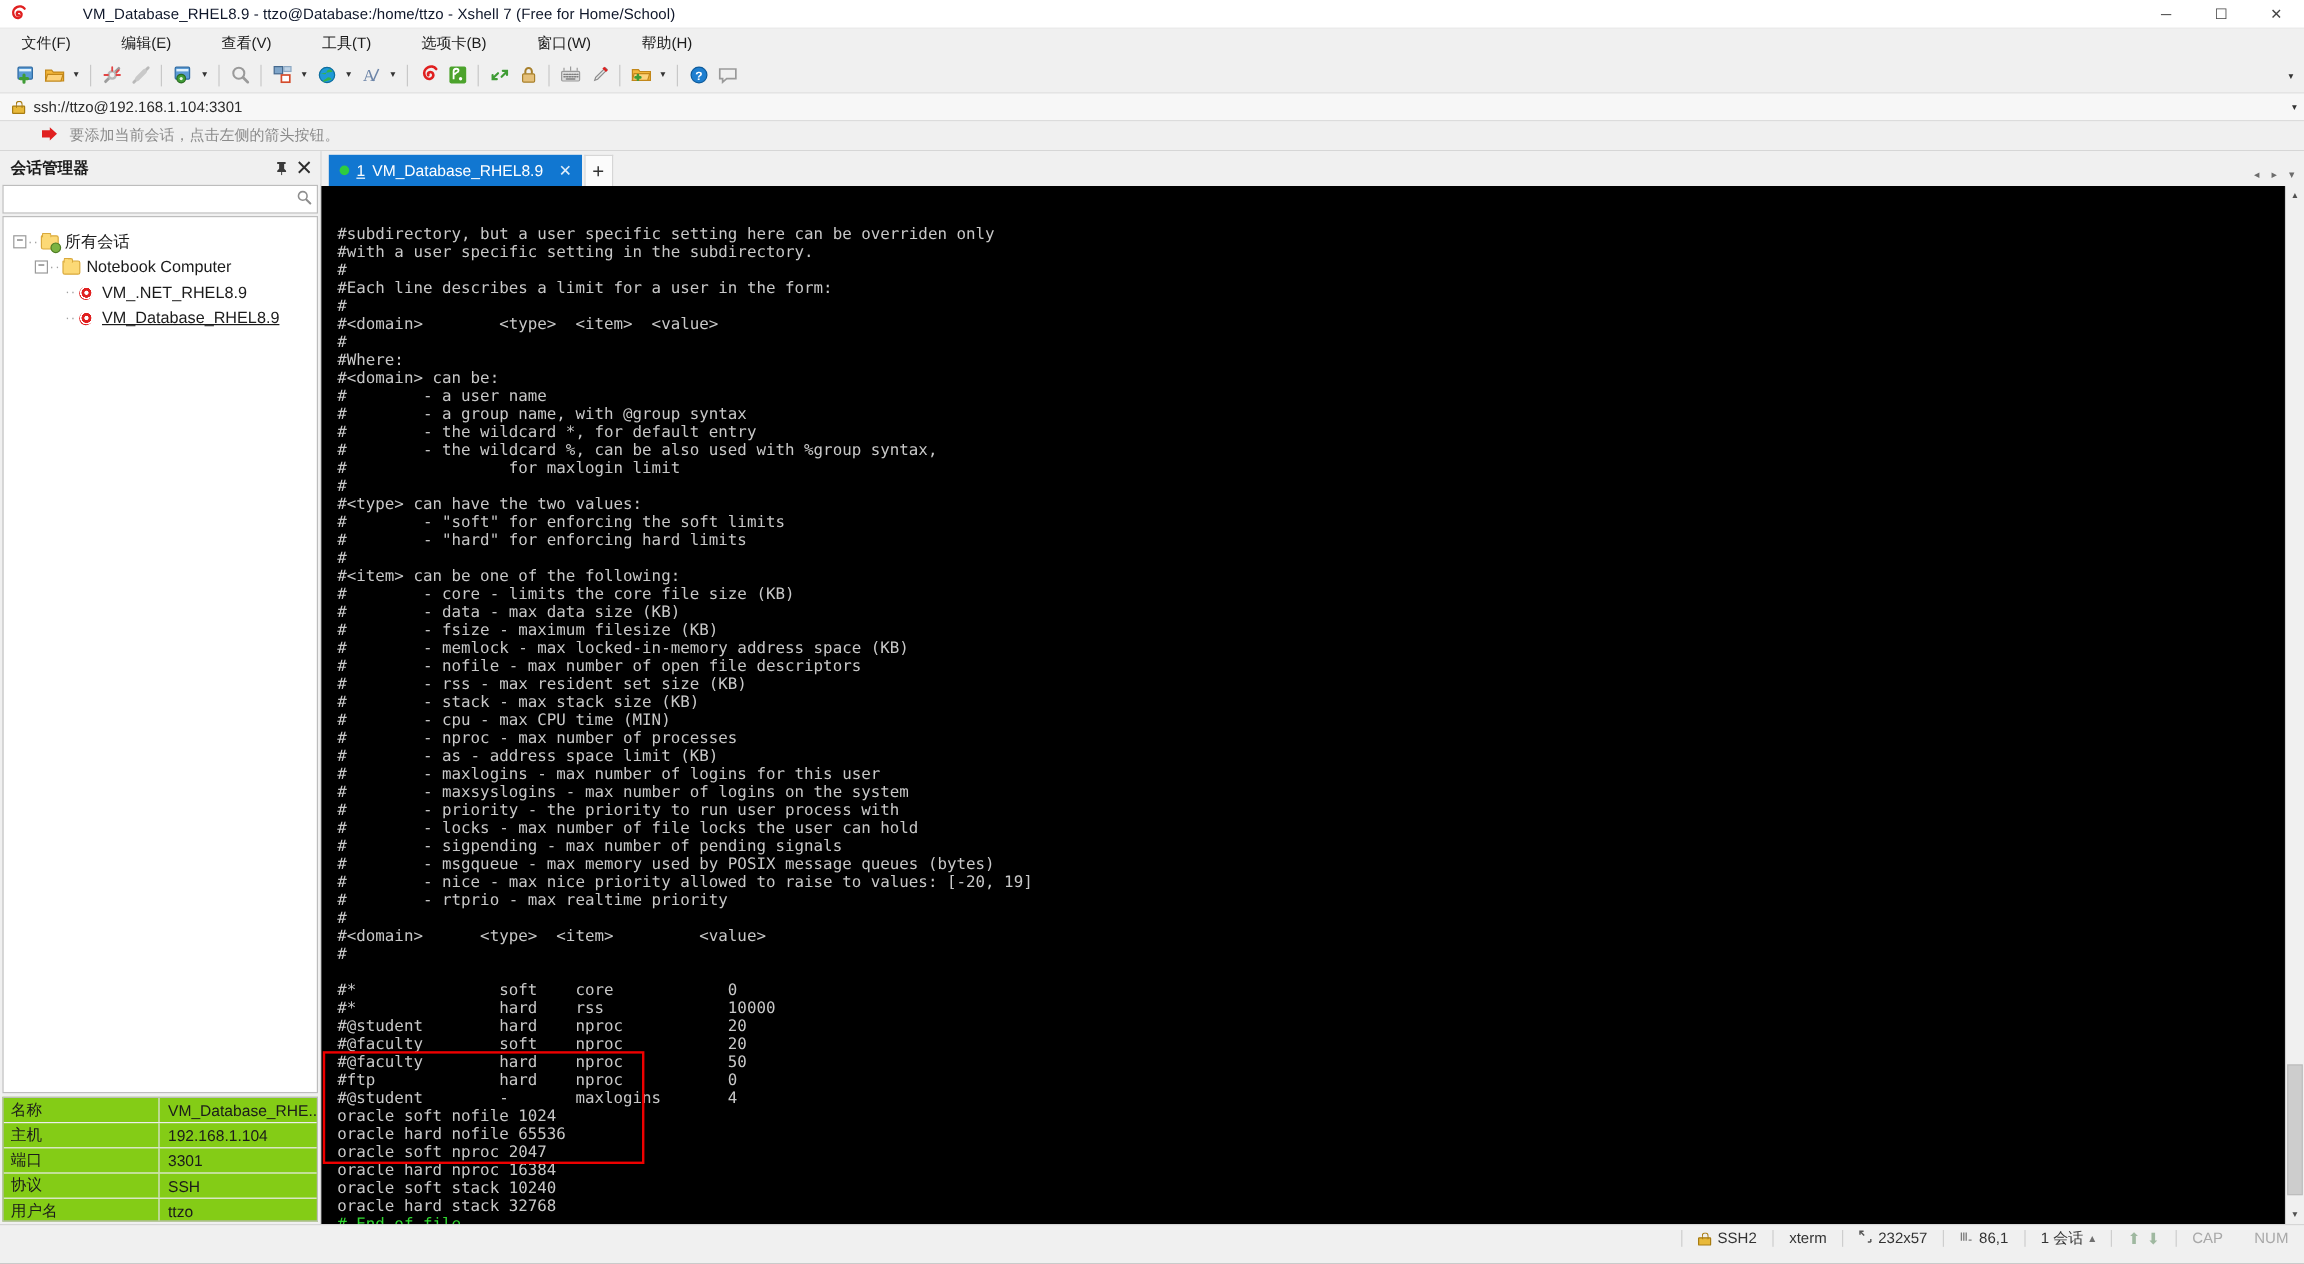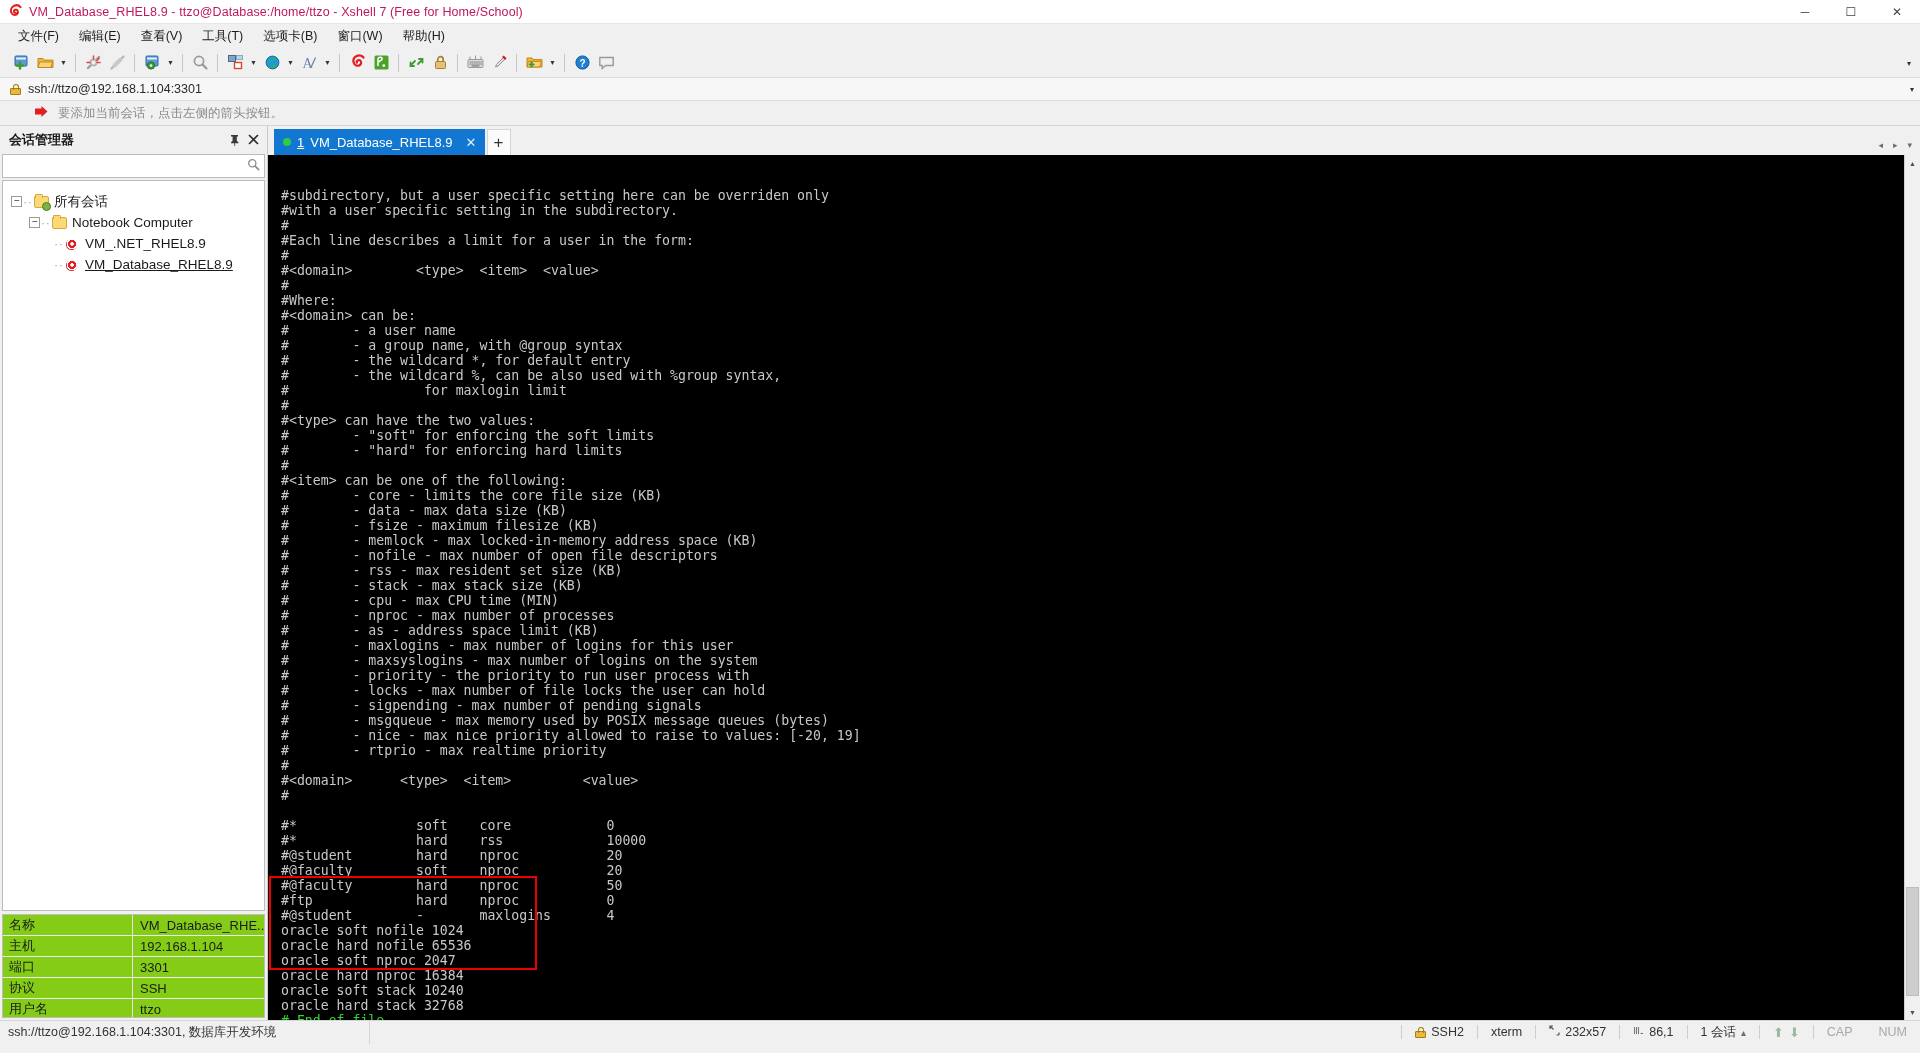--- a/index.html
+++ b/index.html
@@ -16,32 +16,32 @@
   #titlebar {
     height: 24px; background: #ffffff;
     display: flex; align-items: center;
     border-bottom: 1px solid #e6e6e6;
     position: relative;
   }
   #app-icon {
     width: 16px; height: 16px; margin: 0 6px 0 7px;
     flex: none; position: relative;
   }
-  #title-text { font-size: 12.5px; color: #be185d; letter-spacing: .1px; }
+  #title-text { font-size: 12.5px; color: #0f172a; letter-spacing: .1px; margin-left: 40px; }
   #win-controls { position: absolute; right: 0; top: 0; height: 24px; display: flex; }
   .win-btn {
     width: 46px; height: 24px; display: flex;
     align-items: center; justify-content: center;
     color: #444; font-size: 12px;
   }
 
   
   #menubar {
     height: 24px; background: #f0f0f0;
-    display: flex; align-items: center; padding-left: 8px;
+    display: flex; align-items: center; padding-left: 8px; gap: 22px;
   }
   .menu-item {
     padding: 3px 10px; font-size: 12.5px; color: #1b1b1b;
     white-space: nowrap;
   }
 
   
   #toolbar {
     height: 30px; background: #f0f0f0;
     display: flex; align-items: center; padding-left: 9px;
@@ -577,21 +577,20 @@
         <div id="sb-track">
           <div id="sb-thumb"></div>
         </div>
         <div class="sb-arrow">▼</div>
       </div>
     </div>
   </div>
 </div>
 
 <div id="statusbar">
-  <div id="sb-left">ssh://ttzo@192.168.1.104:3301, 数据库开发环境</div>
   <div id="sb-mid"></div>
   <div id="sb-right">
     <div class="sb-divider"></div>
     <div class="sbcell">
       <span class="lock">
           <i></i>
           <b></b>
         </span>
       <span>SSH2</span>
     </div>

